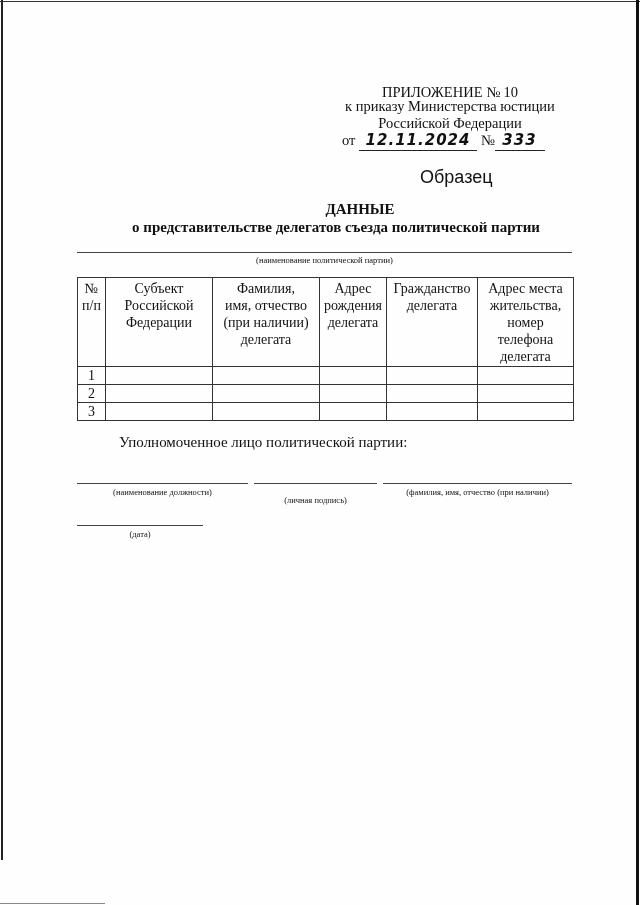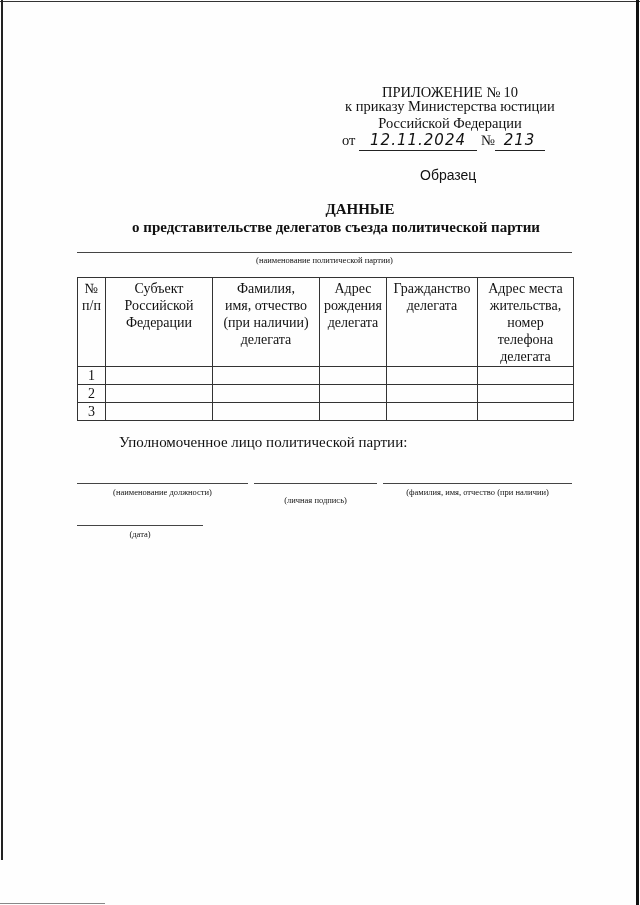--- a/index.html
+++ b/index.html
@@ -4,21 +4,21 @@
 <style>
   html, body { margin:0; padding:0; }
   body { width:640px; height:905px; background:#fefefe; position:relative; overflow:hidden;
          font-family:"Liberation Serif","DejaVu Serif",serif; color:#111; }
   .frame-left { position:absolute; left:1px; top:0; width:2px; height:860px; background:#222; }
   .frame-top { position:absolute; left:0; top:1px; width:640px; height:1px; background:#333; }
   .frame-right { position:absolute; right:1px; top:0; width:3px; height:905px; background:#111; }
   .frame-bottom { position:absolute; left:0; bottom:1px; width:105px; height:1px; background:#888; }
   .abs { position:absolute; }
   .hdr { left:330px; width:240px; text-align:center; font-size:14.5px; line-height:17px; }
-  .hw { font-family:"DejaVu Sans",sans-serif; font-style:italic; font-size:15px; letter-spacing:1px; }
+  .hw { font-family:"DejaVu Sans",sans-serif; font-style:italic; font-size:15px; letter-spacing:1px;font-weight:bold; }
   .uline { border-bottom:1px solid #222; display:inline-block; text-align:center; }
   .title { left:0; width:640px; text-align:center; font-weight:bold; font-size:15px; }
   .small { font-size:8.5px; text-align:center; }
   .rule { height:1px; background:#444; }
   table.grid { position:absolute; left:77px; top:277px; border-collapse:collapse; font-size:14px; line-height:17px; }
   table.grid td, table.grid th { border:1.5px solid #333; padding:0; font-weight:normal; text-align:center; vertical-align:top; }
   table.grid th { height:86px; padding-top:2px; }
   table.grid td { height:16px; }
 </style>
 </head>
@@ -28,24 +28,24 @@
 <div class="frame-left"></div>
 <div class="frame-right"></div>
 <div class="frame-bottom"></div>
 
 <div class="abs hdr" style="top:84px;">ПРИЛОЖЕНИЕ № 10</div>
 <div class="abs hdr" style="top:98px;">к приказу Министерства юстиции</div>
 <div class="abs hdr" style="top:115px;">Российской Федерации</div>
 <div class="abs" style="left:342px; top:130px; font-size:14.5px; line-height:20px; white-space:nowrap;">
   <span>от</span>
   <span class="uline hw" style="width:118px;">12.11.2024</span>
-  <span>№</span><span class="uline hw" style="width:50px;">213</span>
+  <span>№</span><span class="uline hw" style="width:50px;">333</span>
 </div>
 
-<div class="abs" style="left:420px; top:167px; font-family:'Liberation Sans',sans-serif; font-size:14px;">Образец</div>
+<div class="abs" style="left:420px; top:167px; font-family:'Liberation Sans',sans-serif; font-size:18px;">Образец</div>
 
 <div class="abs title" style="top:201px;margin-left:40px;">ДАННЫЕ</div>
 <div class="abs title" style="top:219px;margin-left:16px;">о представительстве делегатов съезда политической партии</div>
 
 <div class="abs rule" style="left:77px; top:252px; width:495px;"></div>
 <div class="abs small" style="left:77px; top:255px; width:495px;">(наименование политической партии)</div>
 
 <table class="grid">
   <tbody>
       <tr>

